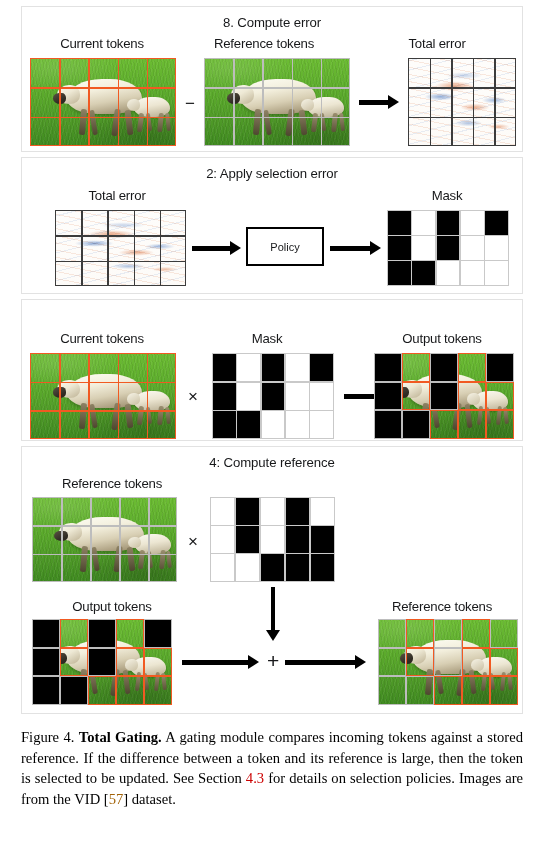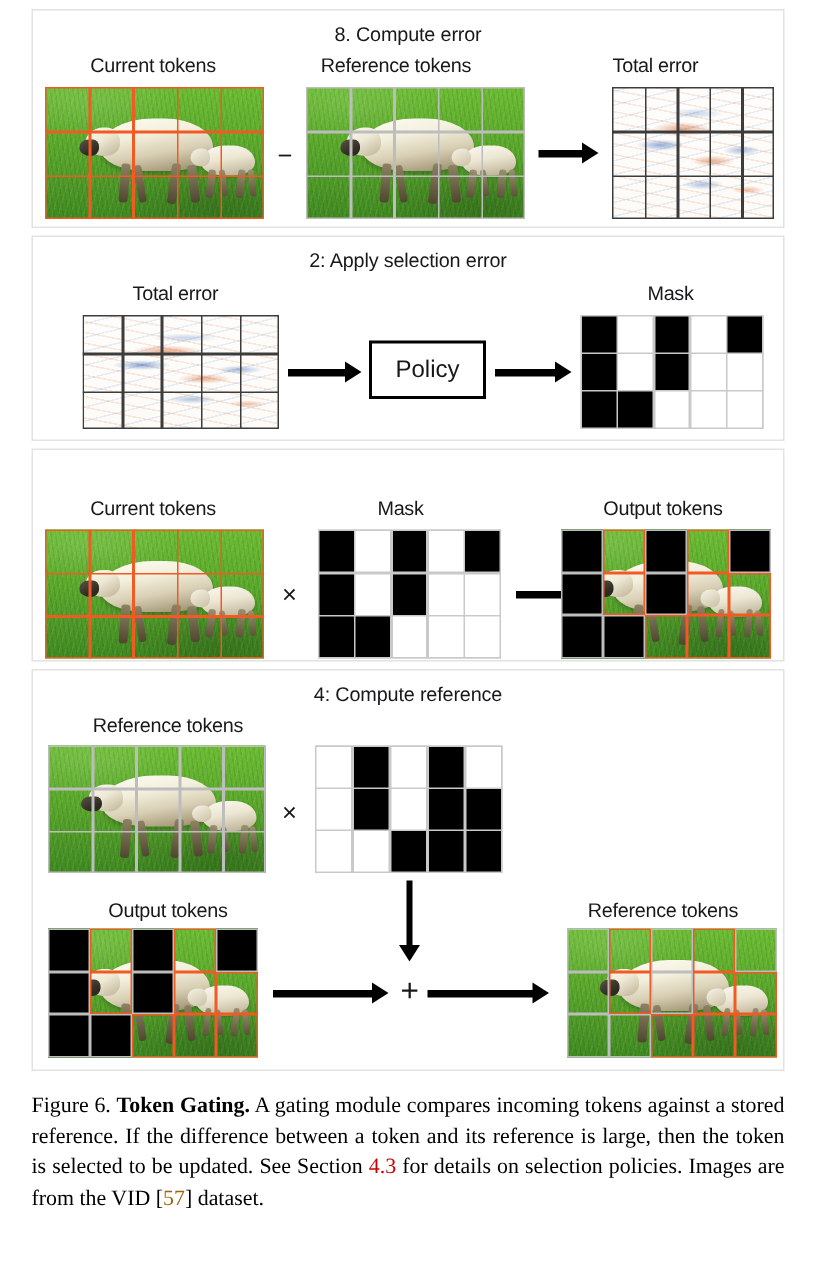--- a/index.html
+++ b/index.html
@@ -168,21 +168,21 @@
     position:absolute; font-size:17px; color:#17181a;
     font-family:"Liberation Sans", sans-serif; line-height:1;
   }
   .op.plus { font-size:21px; }
 
   .policy-box {
     position:absolute;
     border:2.2px solid #000;
     background:#fff;
     display:flex; align-items:center; justify-content:center;
-    font-size:16px; color:#17181a;
+    font-size:11px; color:#17181a;
     box-sizing:border-box;
   }
 
   
   .caption {
     position:absolute;
     left:21px; top:727px; width:502px;
     font-family:"Liberation Serif", serif;
     font-size:14.6px;
     line-height:1.42;
@@ -573,16 +573,16 @@
           <div style="position: absolute; left: 20%; top: 66.6667%; width: 20%; height: 33.3333%; box-sizing: border-box; border: 1.5px solid rgb(189, 189, 189);"></div>
           <div style="position: absolute; left: 40%; top: 66.6667%; width: 20%; height: 33.3333%; box-sizing: border-box; border: 1.5px solid rgb(241, 90, 34);"></div>
           <div style="position: absolute; left: 60%; top: 66.6667%; width: 20%; height: 33.3333%; box-sizing: border-box; border: 1.5px solid rgb(241, 90, 34);"></div>
           <div style="position: absolute; left: 80%; top: 66.6667%; width: 20%; height: 33.3333%; box-sizing: border-box; border: 1.5px solid rgb(241, 90, 34);"></div>
         </div>
     </div>
   </div>
 </div>
 
 <div class="caption">
-  <span>Figure 6.</span>
-  <b>Token Gating.</b>
+  <span>Figure 4.</span>
+  <b>Total Gating.</b>
   <span>A gating module compares incoming tokens against a stored reference. If the difference between a token and its reference is large, then the token is selected to be updated. See Section </span><a class="ref-red" href="#" style="text-decoration:none;">4.3</a><span> for details on selection policies. Images are from the VID [</span><a class="ref-green" href="#" style="text-decoration:none;">57</a><span>] dataset.</span>
 </div>
 
 </body></html>

